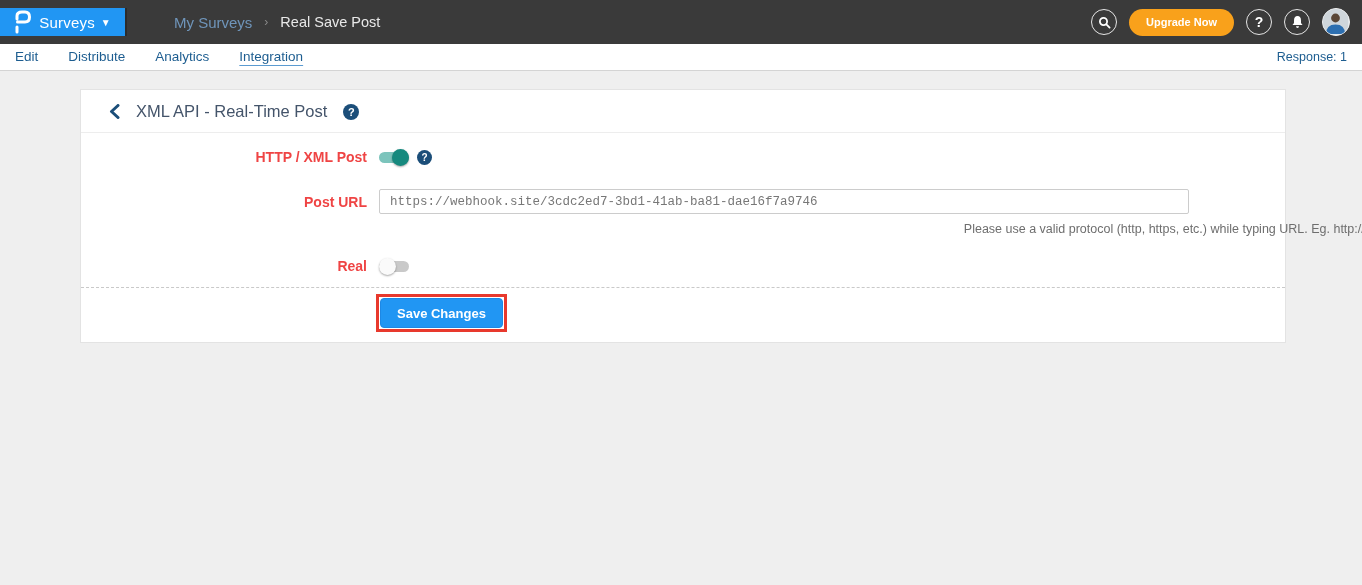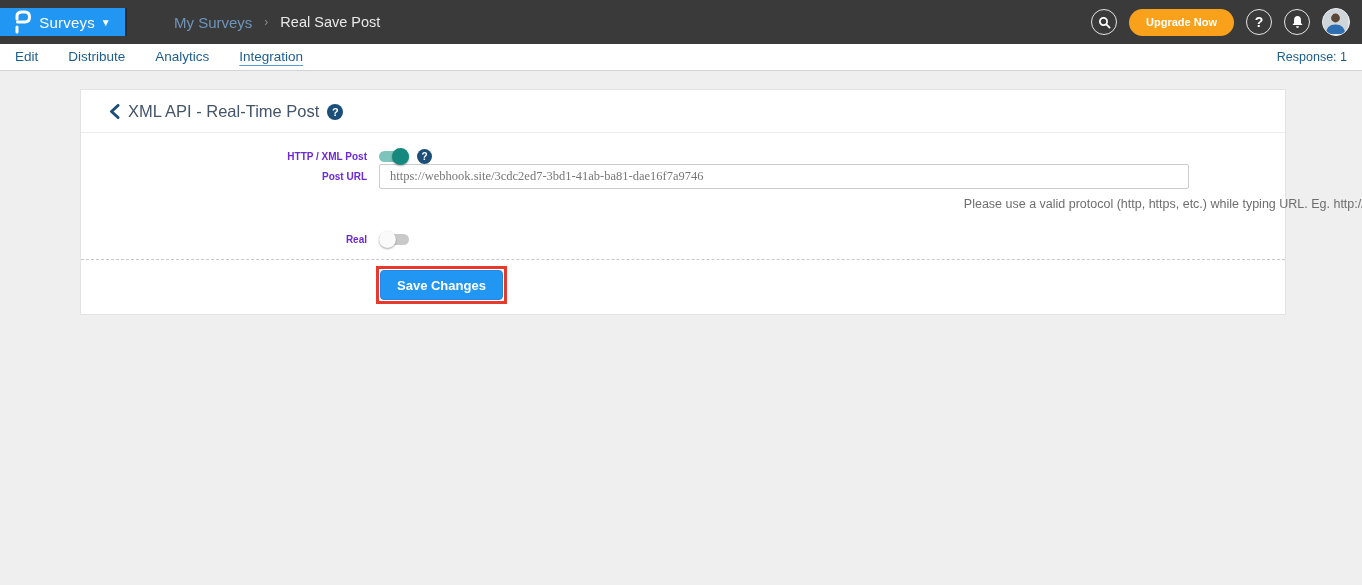--- a/index.html
+++ b/index.html
@@ -60,63 +60,63 @@
   }
   .subnav .tab.active { text-decoration:underline; text-underline-offset:4px; text-decoration-color:#5b9bd1; }
   .response-counter { margin-left:auto; color:#1d5d90; font-size:12.5px; }
 
   
   .card {
     width:1206px; margin:18px auto 0 80px; background:#fff;
     border:1px solid #e3e3e3;
   }
   .card-title-row {
-    display:flex; align-items:center; gap:8px;
+    display:flex; align-items:center; gap:16px;
     padding:12px 0 11px 28px; border-bottom:1px solid #ededed;
   }
   .back-chevron { color:#1b4e79; cursor:pointer; display:flex; align-items:center; }
   .card-title { color:#44546a; font-size:16.5px; }
   .help-badge {
     width:16px; height:16px; border-radius:50%; background:#1b4e79; color:#fff;
     font-size:11px; font-weight:bold; display:inline-flex;
     align-items:center; justify-content:center; cursor:pointer; flex:0 0 auto;
   }
 
   .form-area { padding-top:16px; }
   .form-row { display:flex; align-items:center; }
   .label-col {
     width:286px; text-align:right; flex:0 0 auto;
-    font-size:10px; font-weight:bold; color:#6d28d9;
+    font-size:14px; font-weight:bold; color:#ef4444;
   }
   .control-col { margin-left:12px; display:flex; align-items:center; gap:8px; }
 
   
   .toggle { position:relative; width:30px; height:13px; cursor:pointer; flex:0 0 auto; }
   .toggle .track {
     position:absolute; top:1px; left:0; width:30px; height:11px;
     border-radius:6px; background:#c9c9c9;
   }
   .toggle .knob {
     position:absolute; top:-2px; left:0; width:17px; height:17px;
     border-radius:50%; background:#fafafa;
     box-shadow:0 1px 2px rgba(0,0,0,.35);
   }
   .toggle.on .track { background:#7cc4bc; }
   .toggle.on .knob { left:13px; background:#16897e; }
 
   .url-input {
     width:810px; height:25px; border:1px solid #cccccc; border-radius:2px;
-    padding:0 10px; font-size:12.5px; color:#777; font-family:Liberation Serif, serif;
+    padding:0 10px; font-size:12.5px; color:#777; font-family:Liberation Mono, monospace;
     outline:none; background:#fff;
   }
   .hint-row {
     width:1108px; text-align:right; margin-top:8px;
     font-size:12.5px; color:#6e6e6e;
   }
-  .row-gap1 { }
+  .row-gap1 { margin-top:24px; }
   .row-gap2 { margin-top:22px; }
 
   .dashed-divider { border-top:1px dashed #c9c9c9; margin-top:13px; }
 
   .footer-row { padding:6px 0 10px 295px; }
   .red-annotation { display:inline-block; border:3px solid #e8392d; padding:1px; }
   .save-btn {
     background:#2196f3; color:#fff; border:1px solid #1e88e5; border-radius:4px;
     height:30px; padding:0 16px; font-size:13px; font-weight:bold;
     cursor:pointer; font-family:inherit;

